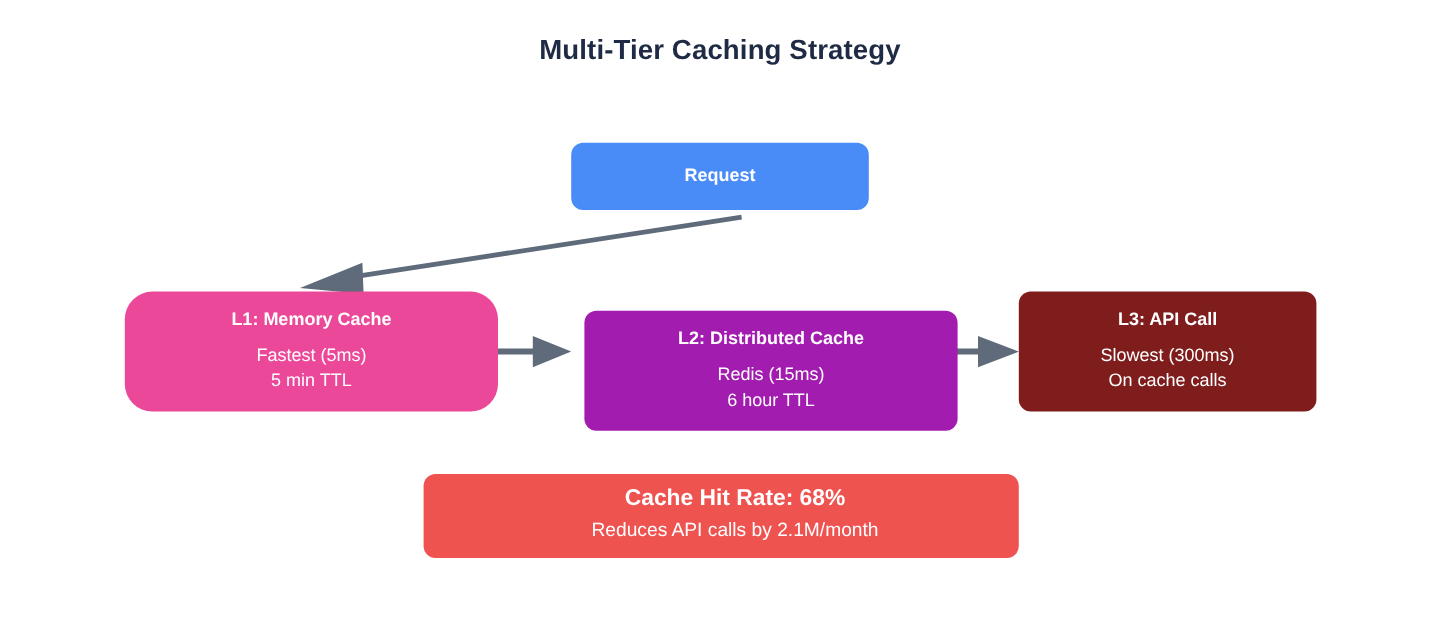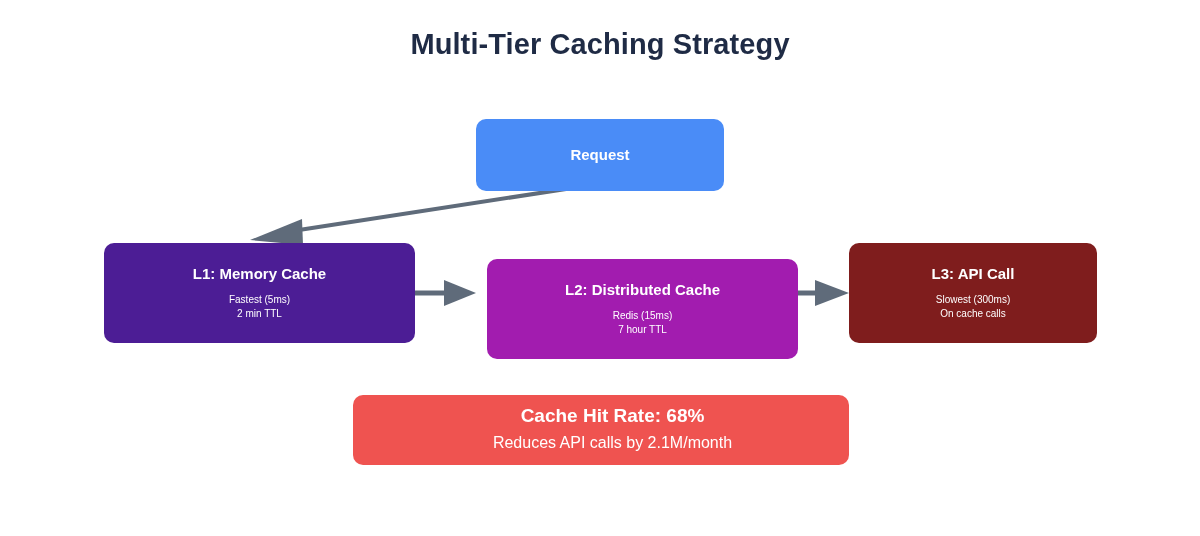--- a/index.html
+++ b/index.html
@@ -17,21 +17,21 @@
     height: 536px;
     background: #ffffff;
     overflow: hidden;
   }
   #diagram-title {
     position: absolute;
     left: 0;
     top: 28px;
     width: 1200px;
     text-align: center;
-    font-size: 29px;
+    font-size: 23px;
     font-weight: bold;
     color: #1f2b45;
     letter-spacing: 0.1px;
   }
   .node {
     position: absolute;
     box-sizing: border-box;
     border-radius: 10px;
     display: flex;
     flex-direction: column;
@@ -41,35 +41,36 @@
     color: #ffffff;
     overflow: hidden;
   }
   .node-title {
     font-size: 15px;
     font-weight: bold;
     line-height: 1.2;
     color: #ffffff;
   }
   .node-sub {
-    font-size: 10px;
+    font-size: 15px;
     font-weight: normal;
     line-height: 1.42;
     color: #ffffff;
   }
   
   #node-request {
-    left: 476px;  top: 119px;  width: 248px;  height: 72px;
+    left: 476px;  top: 119px;  width: 248px;  height: 56px;
     background: #4a8cf7;
   }
   #node-request .node-title { font-size: 15px; }
 
   #node-l1 {
     left: 104px;  top: 243px;  width: 311px;  height: 100px;
-    background: #4c1d95;
+    background: #ec4899;
+    border-radius: 23px;
   }
   #node-l2 {
     left: 487px;  top: 243px;  width: 311px;  height: 100px;
     background: #a21caf;
     margin-top: 16px;
   }
   #node-l3 {
     left: 849px;  top: 243px;  width: 248px;  height: 100px;
     background: #7f1d1d;
   }
@@ -119,28 +120,28 @@
   </svg>
 
   <div class="node" id="node-request">
     <div class="node-title">Request</div>
   </div>
 
   <div class="node" id="node-l1">
     <div class="node-title">L1: Memory Cache</div>
     <div class="node-title-gap"></div>
     <div class="node-sub">Fastest (5ms)</div>
-    <div class="node-sub">2 min TTL</div>
+    <div class="node-sub">5 min TTL</div>
   </div>
 
   <div class="node" id="node-l2">
     <div class="node-title">L2: Distributed Cache</div>
     <div class="node-title-gap"></div>
     <div class="node-sub">Redis (15ms)</div>
-    <div class="node-sub">7 hour TTL</div>
+    <div class="node-sub">6 hour TTL</div>
   </div>
 
   <div class="node" id="node-l3">
     <div class="node-title">L3: API Call</div>
     <div class="node-title-gap"></div>
     <div class="node-sub">Slowest (300ms)</div>
     <div class="node-sub">On cache calls</div>
   </div>
 
   <div class="node" id="node-summary">

